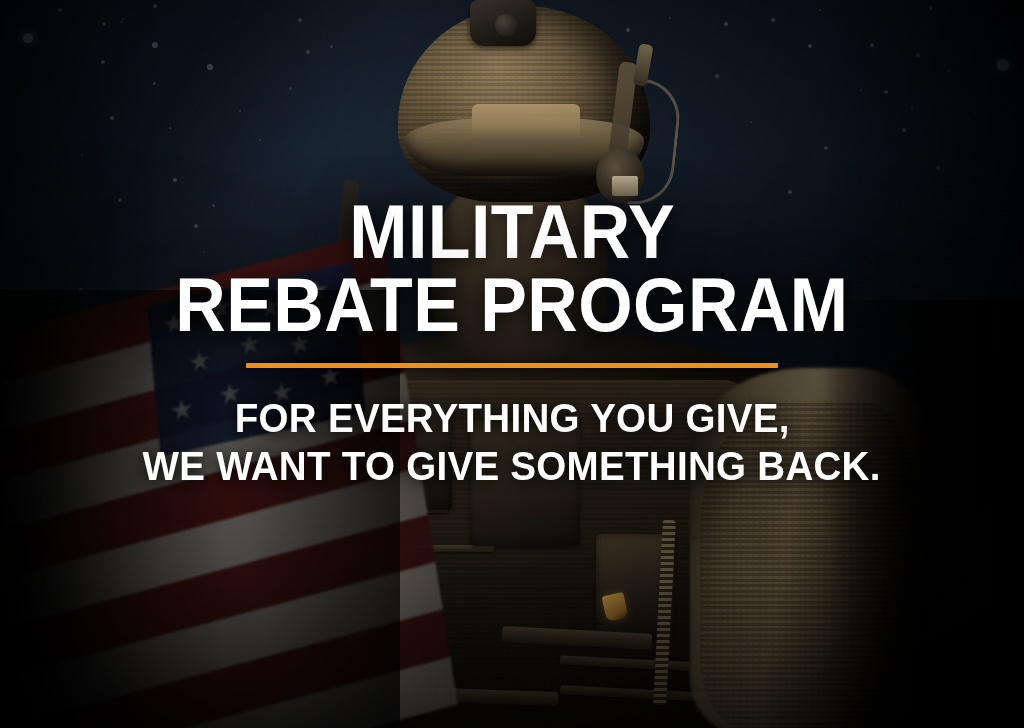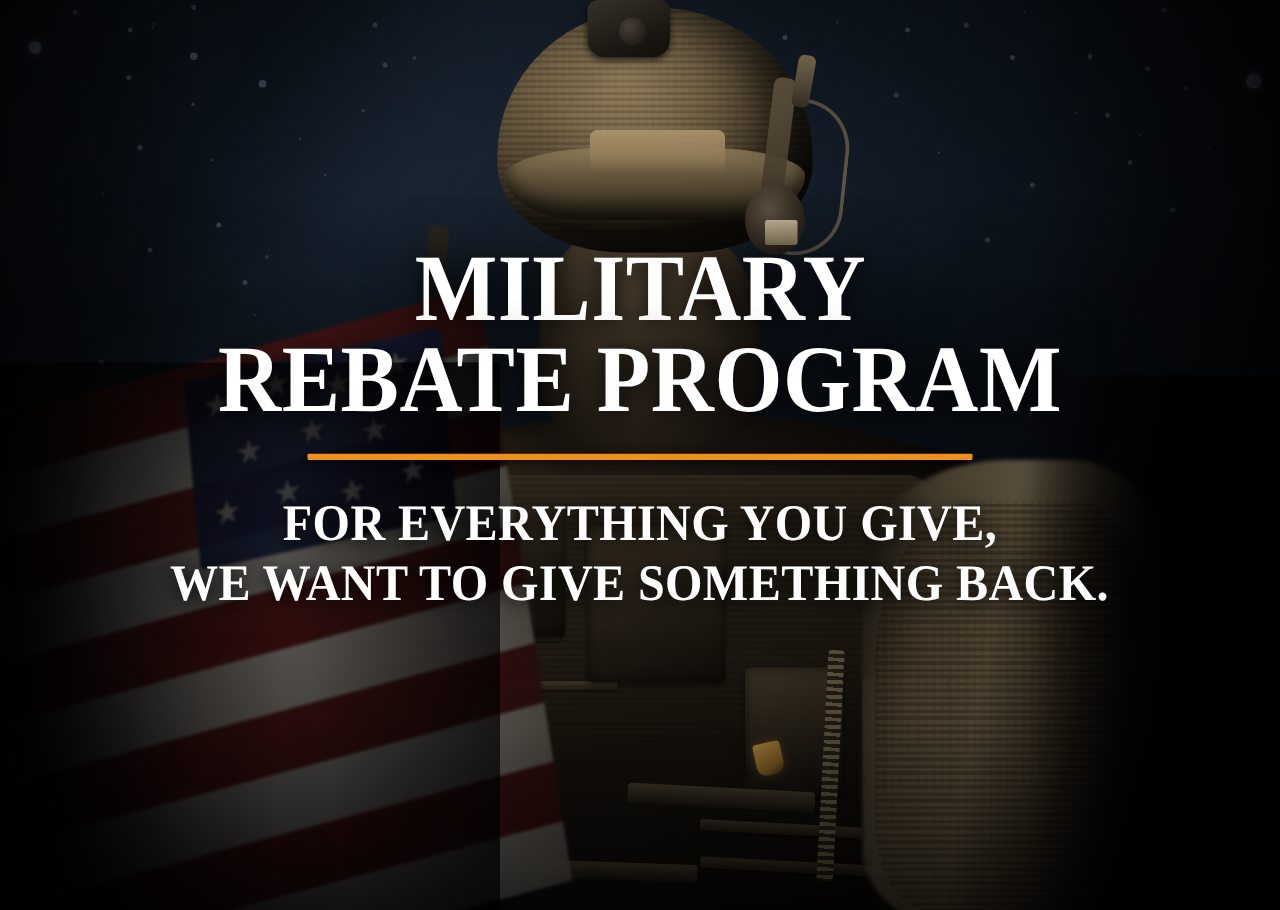--- a/index.html
+++ b/index.html
@@ -409,21 +409,20 @@
 
   
   .content {
     position: absolute;
     inset: 0;
     display: flex;
     flex-direction: column;
     align-items: center;
     text-align: center;
     z-index: 10;
-    font-family: Liberation Serif, serif;
   }
   .headline {
     color: #ffffff;
     font-weight: bold;
     letter-spacing: 0.5px;
     line-height: 0.94;
     text-shadow: 0 2px 18px rgba(0,0,0,0.75), 0 0 46px rgba(0,0,0,0.6);
   }
   .line1 {
     margin-top: 196px;

